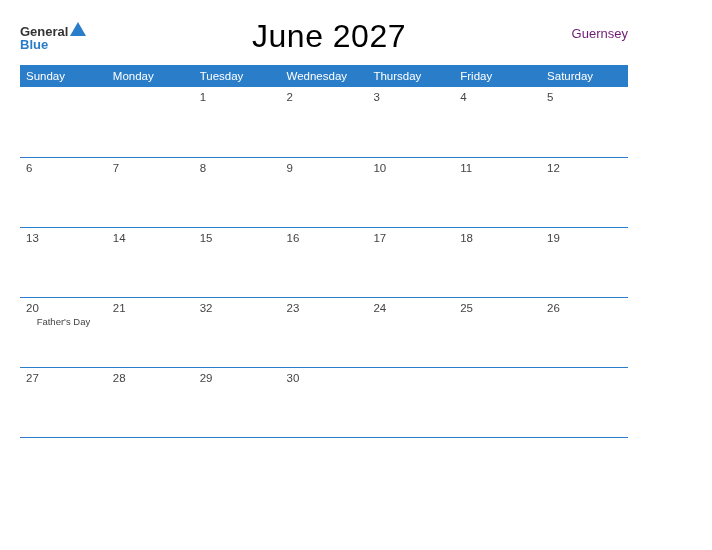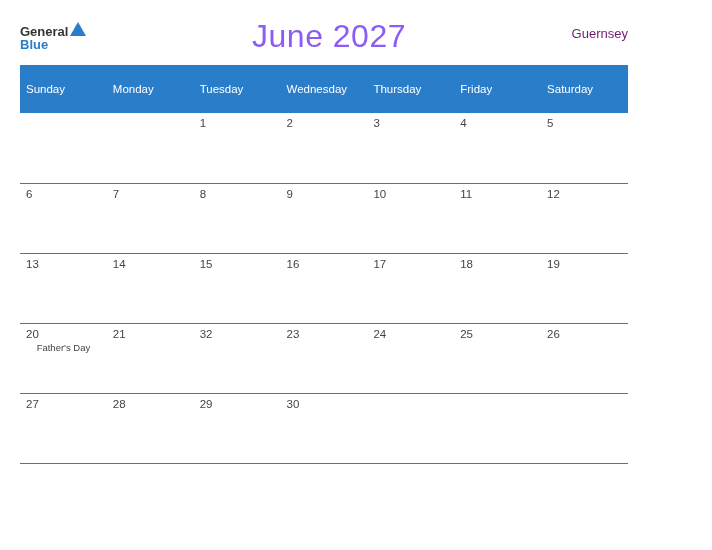--- a/index.html
+++ b/index.html
@@ -49,42 +49,42 @@
       margin-left: 2px;
       margin-bottom: 2px;
     }
     .logo-line {
       display: flex;
       align-items: flex-end;
     }
     .month-title {
       font-size: 32px;
       font-weight: normal;
-      color: #8b5cf6;
+      color: #000000;
       letter-spacing: 0.5px;
     }
     .region {
       font-size: 13px;
       color: #701a75;
       align-self: flex-start;
       margin-top: 8px;
     }
     
     .calendar {
       width: 100%;
       border-collapse: collapse;
     }
     .calendar thead tr {
       background: #2a7dc9;
     }
     .calendar thead th {
       color: #fff;
       font-size: 11.5px;
       font-weight: normal;
-      padding: 18px 6px;
+      padding: 5px 6px;
       text-align: left;
       width: calc(100% / 7);
     }
     .calendar tbody tr {
       border-bottom: 1.5px solid #2a7dc9;
     }
     .calendar tbody td {
       vertical-align: top;
       padding: 4px 6px 4px 6px;
       height: 70px;

